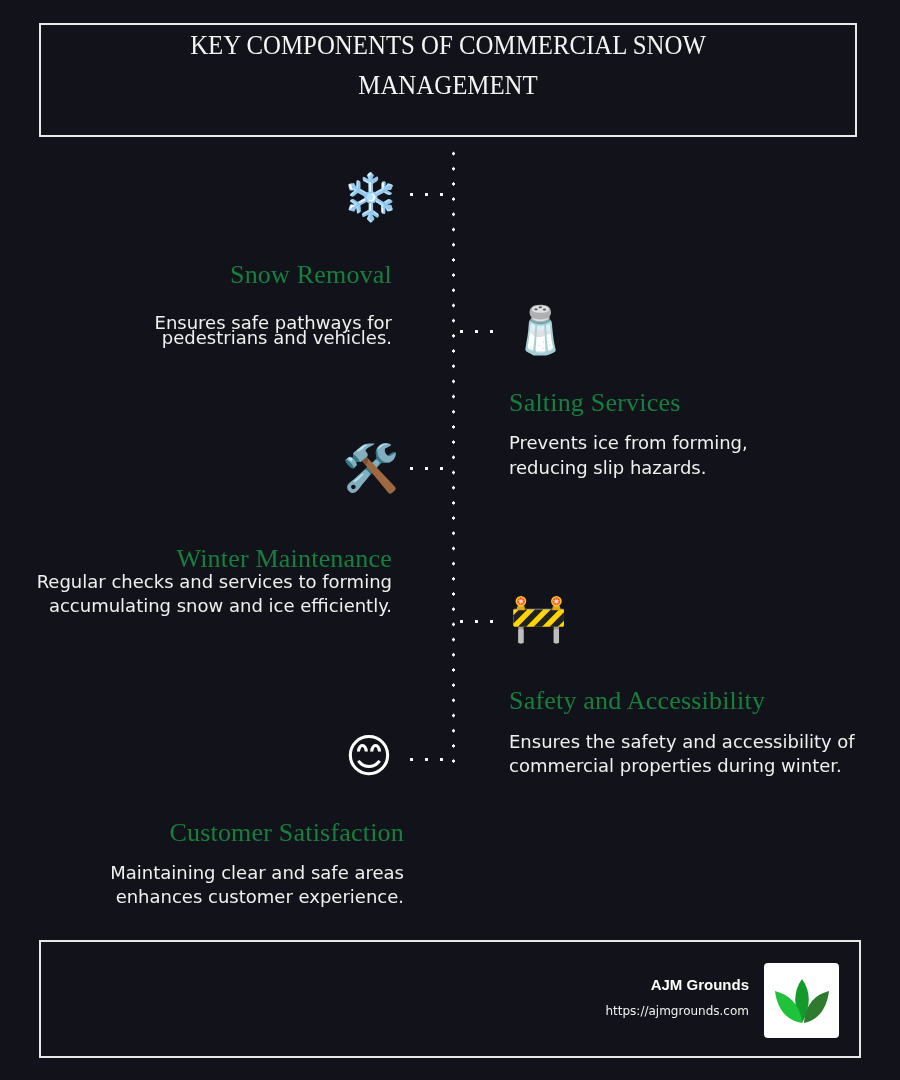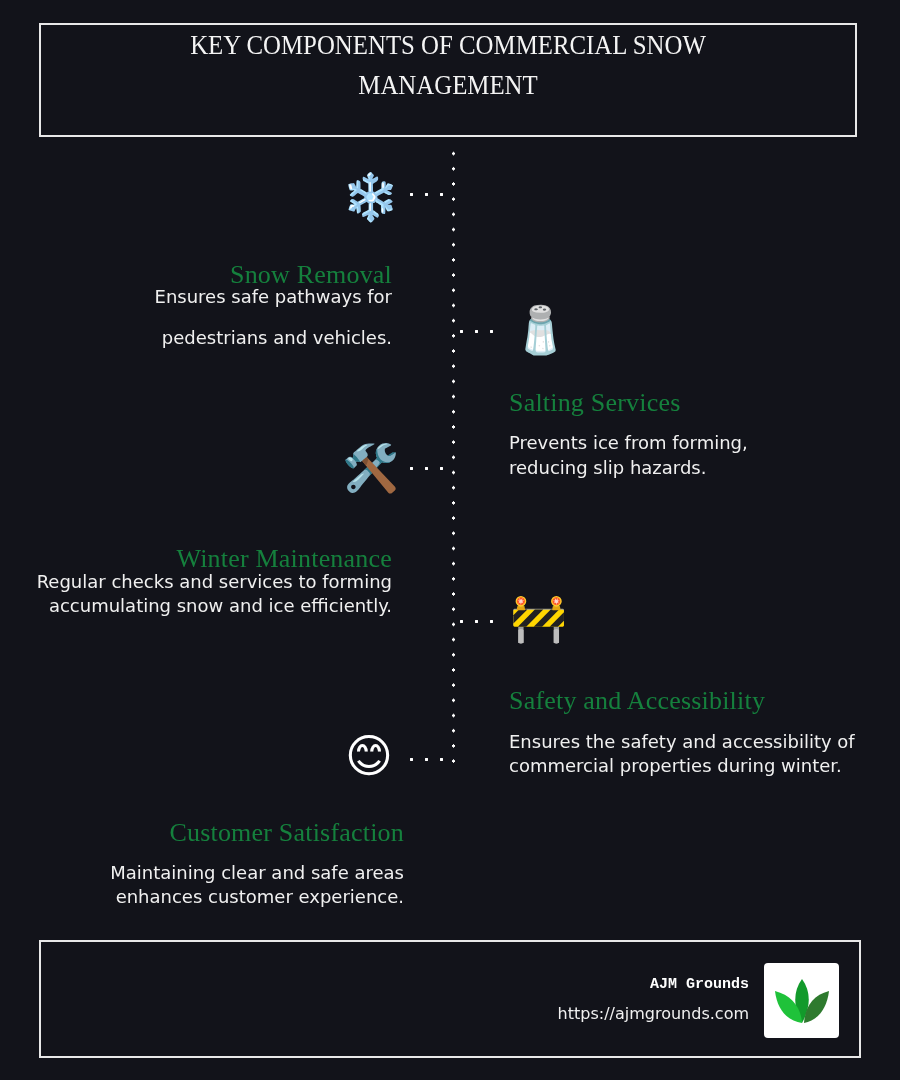--- a/index.html
+++ b/index.html
@@ -66,47 +66,47 @@
     .left { text-align: right; }
     .right { text-align: left; }
     .footer-box {
       position: absolute; left: 39px; top: 940px;
       width: 822px; height: 118px;
       border: 2px solid #e8e8e8;
       box-sizing: border-box;
     }
     .brand-name {
       position: absolute; right: 110px; top: 34px;
-      font-family: Liberation Mono, monospace;
+      font-family: Liberation Sans, sans-serif;
       font-weight: bold; font-size: 15px; color: #ffffff;
     }
     .brand-url {
       position: absolute; right: 110px; top: 62px;
       font-family: "DejaVu Sans", sans-serif;
-      font-size: 16px; color: #f0f0f0;
+      font-size: 12px; color: #f0f0f0;
     }
     .logo {
       position: absolute; right: 20px; top: 21px;
       width: 75px; height: 75px; background: #ffffff; border-radius: 4px;
       display: flex; align-items: center; justify-content: center;
     }
   </style>
 </head>
 <body>
 
 <div class="title-box">
   <h1>KEY COMPONENTS OF COMMERCIAL SNOW MANAGEMENT</h1>
 </div>
 
 <div class="timeline-line"></div>
 
 <div class="connector" style="left:404px; top:193px; width:48px;"></div>
 <div class="icon" style="left:342px; top:171px;">❄️</div>
 <div class="item-title left" style="right:508px; top:260px;">Snow Removal</div>
-<div class="item-desc left" style="right:508px; top:284px;">Ensures safe pathways for</div>
+<div class="item-desc left" style="right:508px; top:310px;">Ensures safe pathways for</div>
 <div class="item-desc left" style="right:508px; top:325px;">pedestrians and vehicles.</div>
 
 <div class="connector" style="left:454px; top:330px; width:48px;"></div>
 <div class="icon" style="left:512px; top:304px;">🧂</div>
 <div class="item-title right" style="left:509px; top:388px;">Salting Services</div>
 <div class="item-desc right" style="left:509px; top:430px;">Prevents ice from forming,</div>
 <div class="item-desc right" style="left:509px; top:455px;">reducing slip hazards.</div>
 
 <div class="connector" style="left:404px; top:467px; width:48px;"></div>
 <div class="icon" style="left:342px; top:442px;">🛠️</div>

